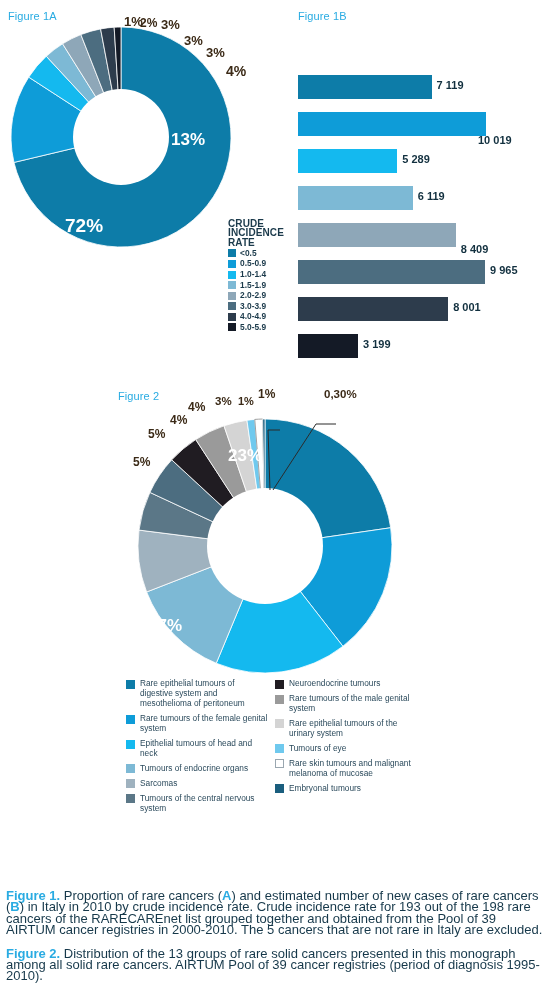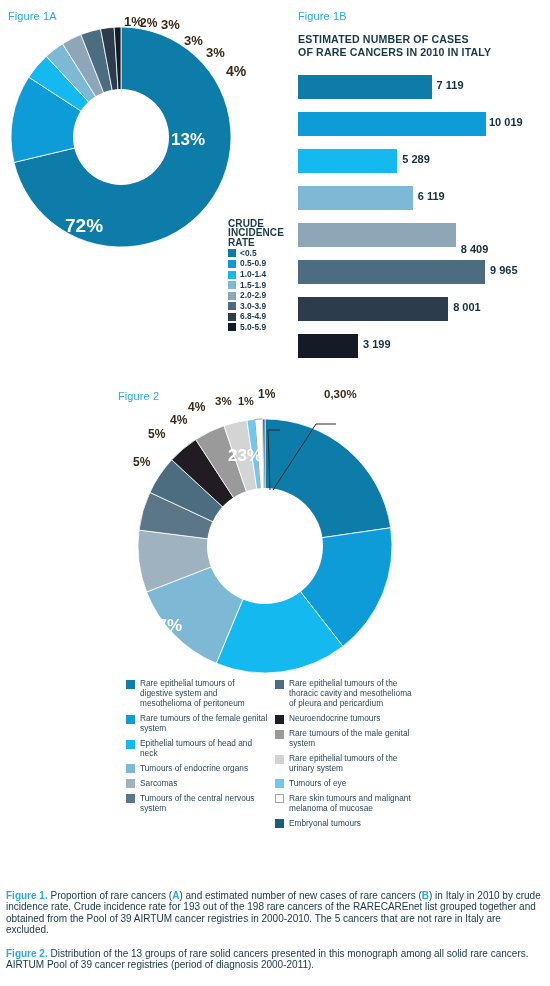--- a/index.html
+++ b/index.html
@@ -91,21 +91,21 @@
   #fig2-legend .col.right { margin-left: 6px; }
   .l2-row { display: flex; margin-bottom: 4.5px; }
   .l2-sw { width: 9px; height: 9px; margin-right: 5px; margin-top: 1.5px; flex: 0 0 auto; }
   .l2-txt {
     font-size: 8.3px; line-height: 10.2px; color: #2b4a5c;
     font-family: "Liberation Sans", sans-serif;
   }
 
   
   #captions { position: absolute; left: 6px; top: 890px; width: 538px; }
-  .cap { font-size: 10px; line-height: 11.4px; color: #16384a; }
+  .cap { font-size: 13px; line-height: 11.4px; color: #16384a; }
   .cap b.fignum { color: #29ABE2; font-weight: bold; }
   .cap .ab { color: #29ABE2; font-weight: bold; }
   .cap.second { margin-top: 12px; }
 </style>
 </head>
 <body>
 
 <div id="page">
 
   <div id="fig1a">
@@ -161,44 +161,40 @@
           <div class="lg-row">
             <span class="sw" style="background: rgb(142, 167, 184);"></span>
             <span class="lg-txt">2.0-2.9</span>
           </div>
           <div class="lg-row">
             <span class="sw" style="background: rgb(76, 109, 128);"></span>
             <span class="lg-txt">3.0-3.9</span>
           </div>
           <div class="lg-row">
             <span class="sw" style="background: rgb(45, 60, 76);"></span>
-            <span class="lg-txt">6.8-4.9</span>
+            <span class="lg-txt">4.0-4.9</span>
           </div>
           <div class="lg-row">
             <span class="sw" style="background: rgb(20, 26, 38);"></span>
             <span class="lg-txt">5.0-5.9</span>
           </div>
         </div>
     </div>
   </div>
 
   <div id="fig1b">
     <div class="fig-label">Figure 1B</div>
-    <div class="b-title">
-      <div>ESTIMATED NUMBER OF CASES</div>
-      <div>OF RARE CANCERS IN 2010 IN ITALY</div>
-    </div>
     <div id="bars">
         <div class="bar-row">
           <div class="bar" style="width: 133.583px; background: rgb(13, 124, 168);"></div>
           <div class="bar-val" style="left: 138.583px;">7 119</div>
         </div>
         <div class="bar-row">
           <div class="bar" style="width: 188px; background: rgb(14, 156, 216);"></div>
-          <div class="bar-val" style="left: 191px;">10 019</div>
+          <div class="bar-val" style="left: 180px; margin-top: 18px;">10 019</div>
         </div>
         <div class="bar-row">
           <div class="bar" style="width: 99.2446px; background: rgb(20, 185, 239);"></div>
           <div class="bar-val" style="left: 104.245px;">5 289</div>
         </div>
         <div class="bar-row">
           <div class="bar" style="width: 114.819px; background: rgb(125, 185, 213);"></div>
           <div class="bar-val" style="left: 119.819px;">6 119</div>
         </div>
         <div class="bar-row">
@@ -282,24 +278,20 @@
             <span class="l2-sw" style="background: rgb(159, 178, 191);"></span>
             <span class="l2-txt">Sarcomas</span>
           </div>
           <div class="l2-row">
             <span class="l2-sw" style="background: rgb(91, 119, 135);"></span>
             <span class="l2-txt">Tumours of the central nervous system</span>
           </div>
         </div>
       <div class="col right" id="f2-legend-right">
           <div class="l2-row">
-            <span class="l2-sw" style="background: rgb(76, 109, 128);"></span>
-            <span class="l2-txt">Rare epithelial tumours of the thoracic cavity and mesothelioma of pleura and pericardium</span>
-          </div>
-          <div class="l2-row">
             <span class="l2-sw" style="background: rgb(32, 28, 34);"></span>
             <span class="l2-txt">Neuroendocrine tumours</span>
           </div>
           <div class="l2-row">
             <span class="l2-sw" style="background: rgb(154, 154, 154);"></span>
             <span class="l2-txt">Rare tumours of the male genital system</span>
           </div>
           <div class="l2-row">
             <span class="l2-sw" style="background: rgb(212, 212, 212);"></span>
             <span class="l2-txt">Rare epithelial tumours of the urinary system</span>
@@ -318,17 +310,17 @@
           </div>
         </div>
     </div>
   </div>
 
   <div id="captions">
     <div class="cap">
       <b class="fignum">Figure 1.</b><span> Proportion of rare cancers (</span><span class="ab">A</span><span>) and estimated number of new cases of rare cancers (</span><span class="ab">B</span><span>) in Italy in 2010 by crude incidence rate. Crude incidence rate for 193 out of the 198 rare cancers of the RARECAREnet list grouped together and obtained from the Pool of 39 AIRTUM cancer registries in 2000-2010. The 5 cancers that are not rare in Italy are excluded.</span>
     </div>
     <div class="cap second">
-      <b class="fignum">Figure 2.</b><span> Distribution of the 13 groups of rare solid cancers presented in this monograph among all solid rare cancers. AIRTUM Pool of 39 cancer registries (period of diagnosis 2000-2011).</span>
+      <b class="fignum">Figure 2.</b><span> Distribution of the 13 groups of rare solid cancers presented in this monograph among all solid rare cancers. AIRTUM Pool of 39 cancer registries (period of diagnosis 1995-2010).</span>
     </div>
   </div>
 
 </div>
 
 </body></html>

